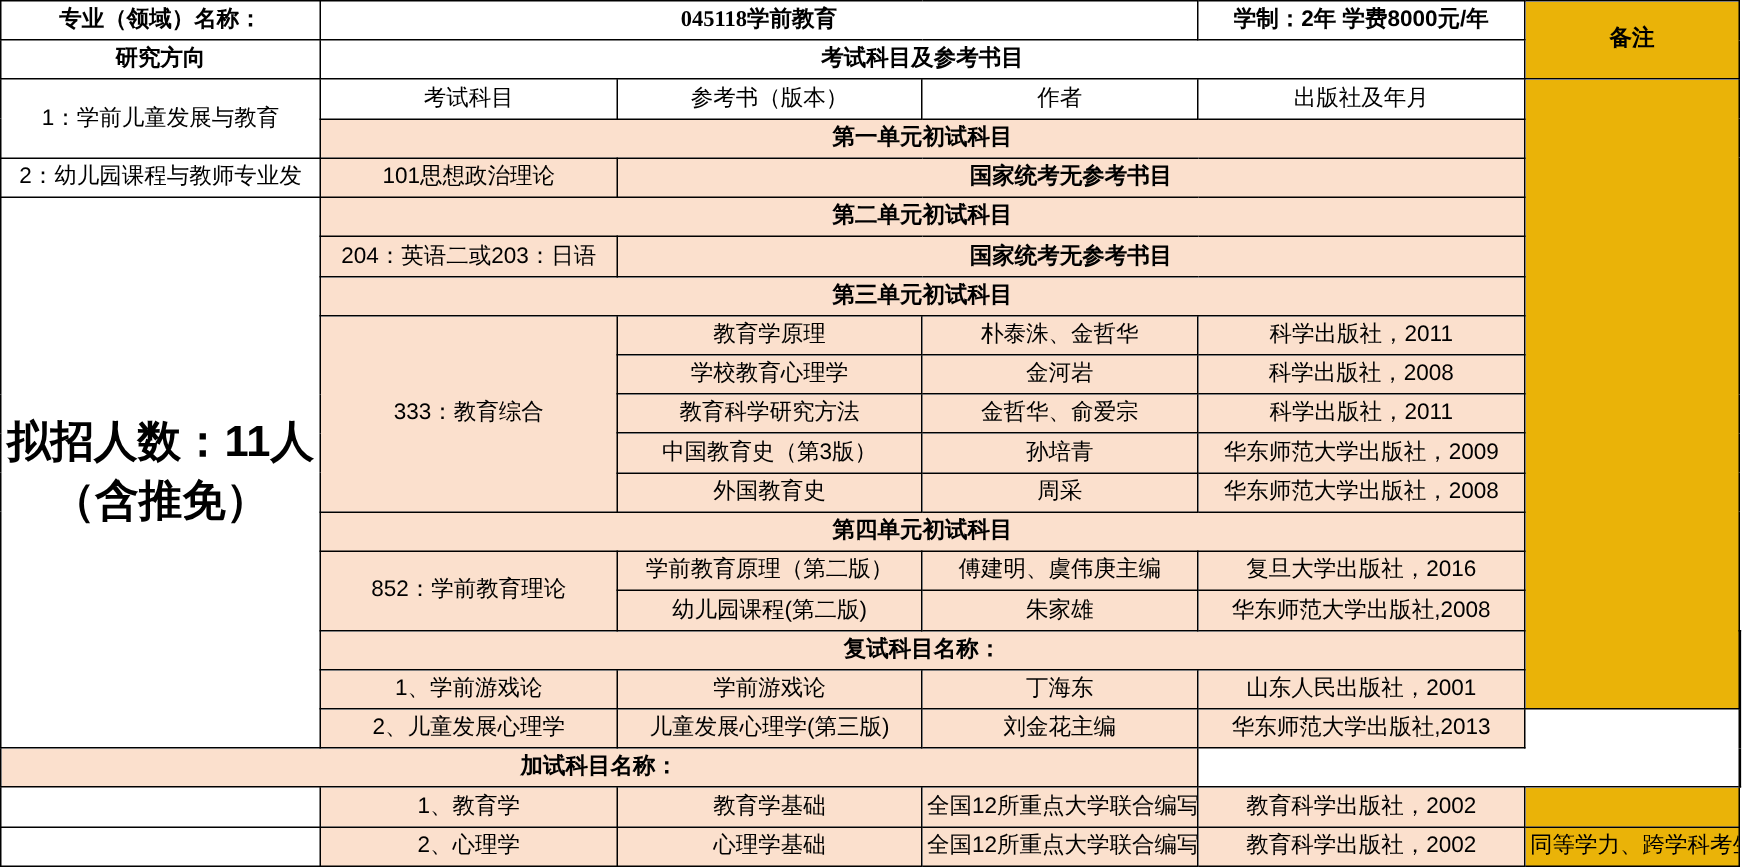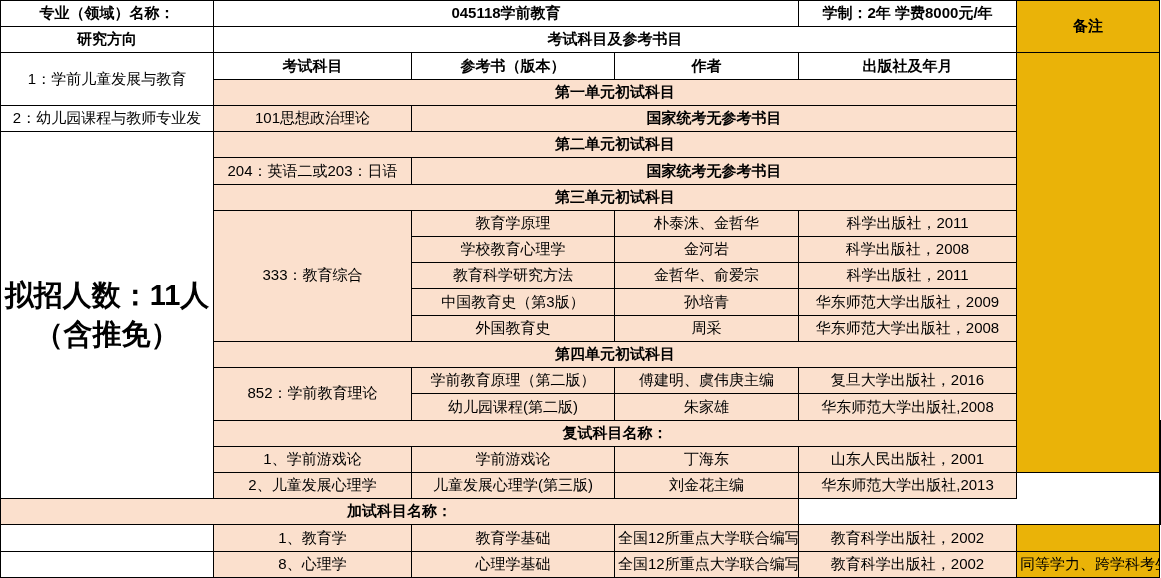--- a/index.html
+++ b/index.html
@@ -33,29 +33,29 @@
     line-height: 1.25;
     overflow: hidden;
     white-space: nowrap;
   }
   td.peach { background: #fbe0cd; }
   td.white { background: #ffffff; }
   td.blue  { background: #eab308; }
   td.bold  { font-weight: bold; }
   td.left  { text-align: left; padding-left: 6px; margin-left: 36px; }
   td.nowrapsmall { font-size: 14px; }
-  .title-main { font-size: 16px; font-weight: bold; }
+  .title-main { font-size: 16px; font-weight: bold; font-family: Liberation Serif, serif; }
   .big-note {
     font-size: 29px;
     font-weight: bold;
     line-height: 1.35;
     white-space: normal;
   }
   .two-line { white-space: normal; line-height: 1.2; font-size: 14px; }
-  .hdr { font-weight: bold; font-size: 15px; }
+  .hdr { font-weight: normal; font-size: 15px; }
 </style>
 </head>
 <body>
 
 <div id="sheet">
 <table class="grid">
   <colgroup>
     <col style="width:213px">
     <col style="width:198px">
     <col style="width:203px">
@@ -183,21 +183,21 @@
     <tr>
       <td class="white"></td>
       <td class="peach left">1、教育学</td>
       <td class="peach">教育学基础</td>
       <td class="peach two-line">全国12所重点大学联合编写</td>
       <td class="peach">教育科学出版社，2002</td>
       <td class="blue"></td>
     </tr>
     <tr>
       <td class="white"></td>
-      <td class="peach left">8、心理学</td>
+      <td class="peach left">2、心理学</td>
       <td class="peach">心理学基础</td>
       <td class="peach two-line">全国12所重点大学联合编写</td>
       <td class="peach">教育科学出版社，2002</td>
       <td class="blue two-line">同等学力、跨学科考生需加试</td>
     </tr>
   </tbody>
 </table>
 </div>
 
 </body></html>

